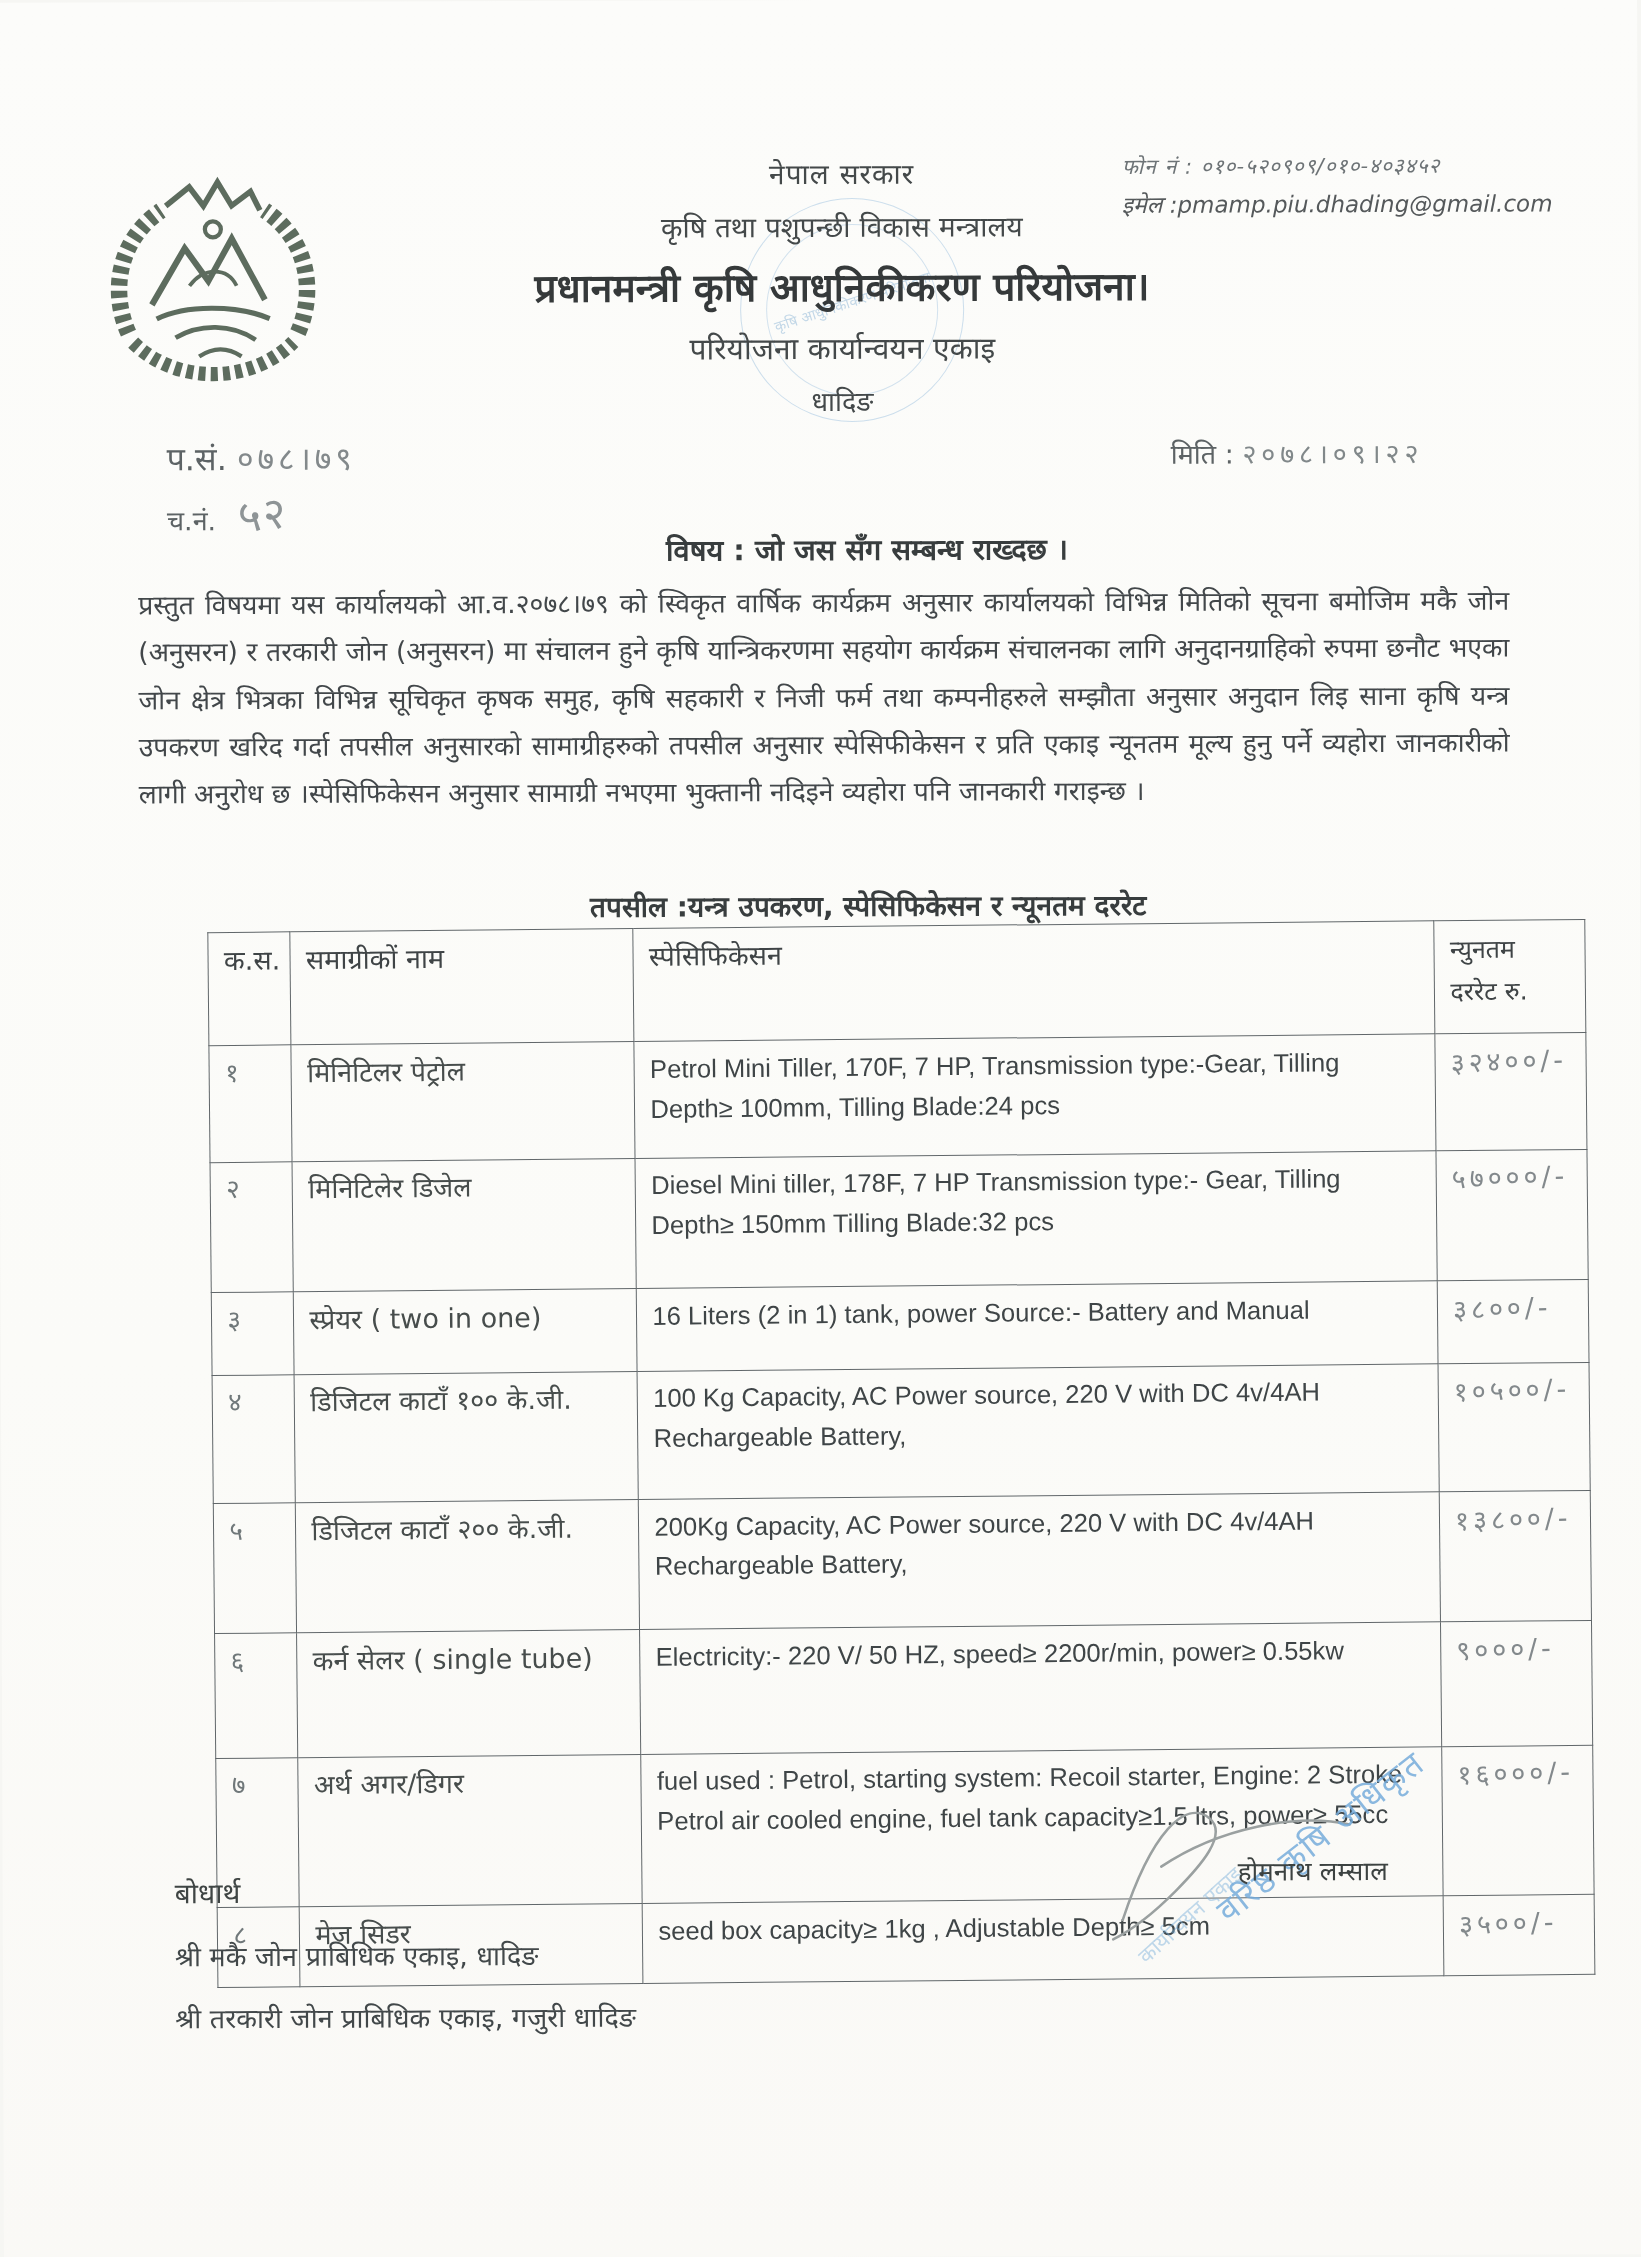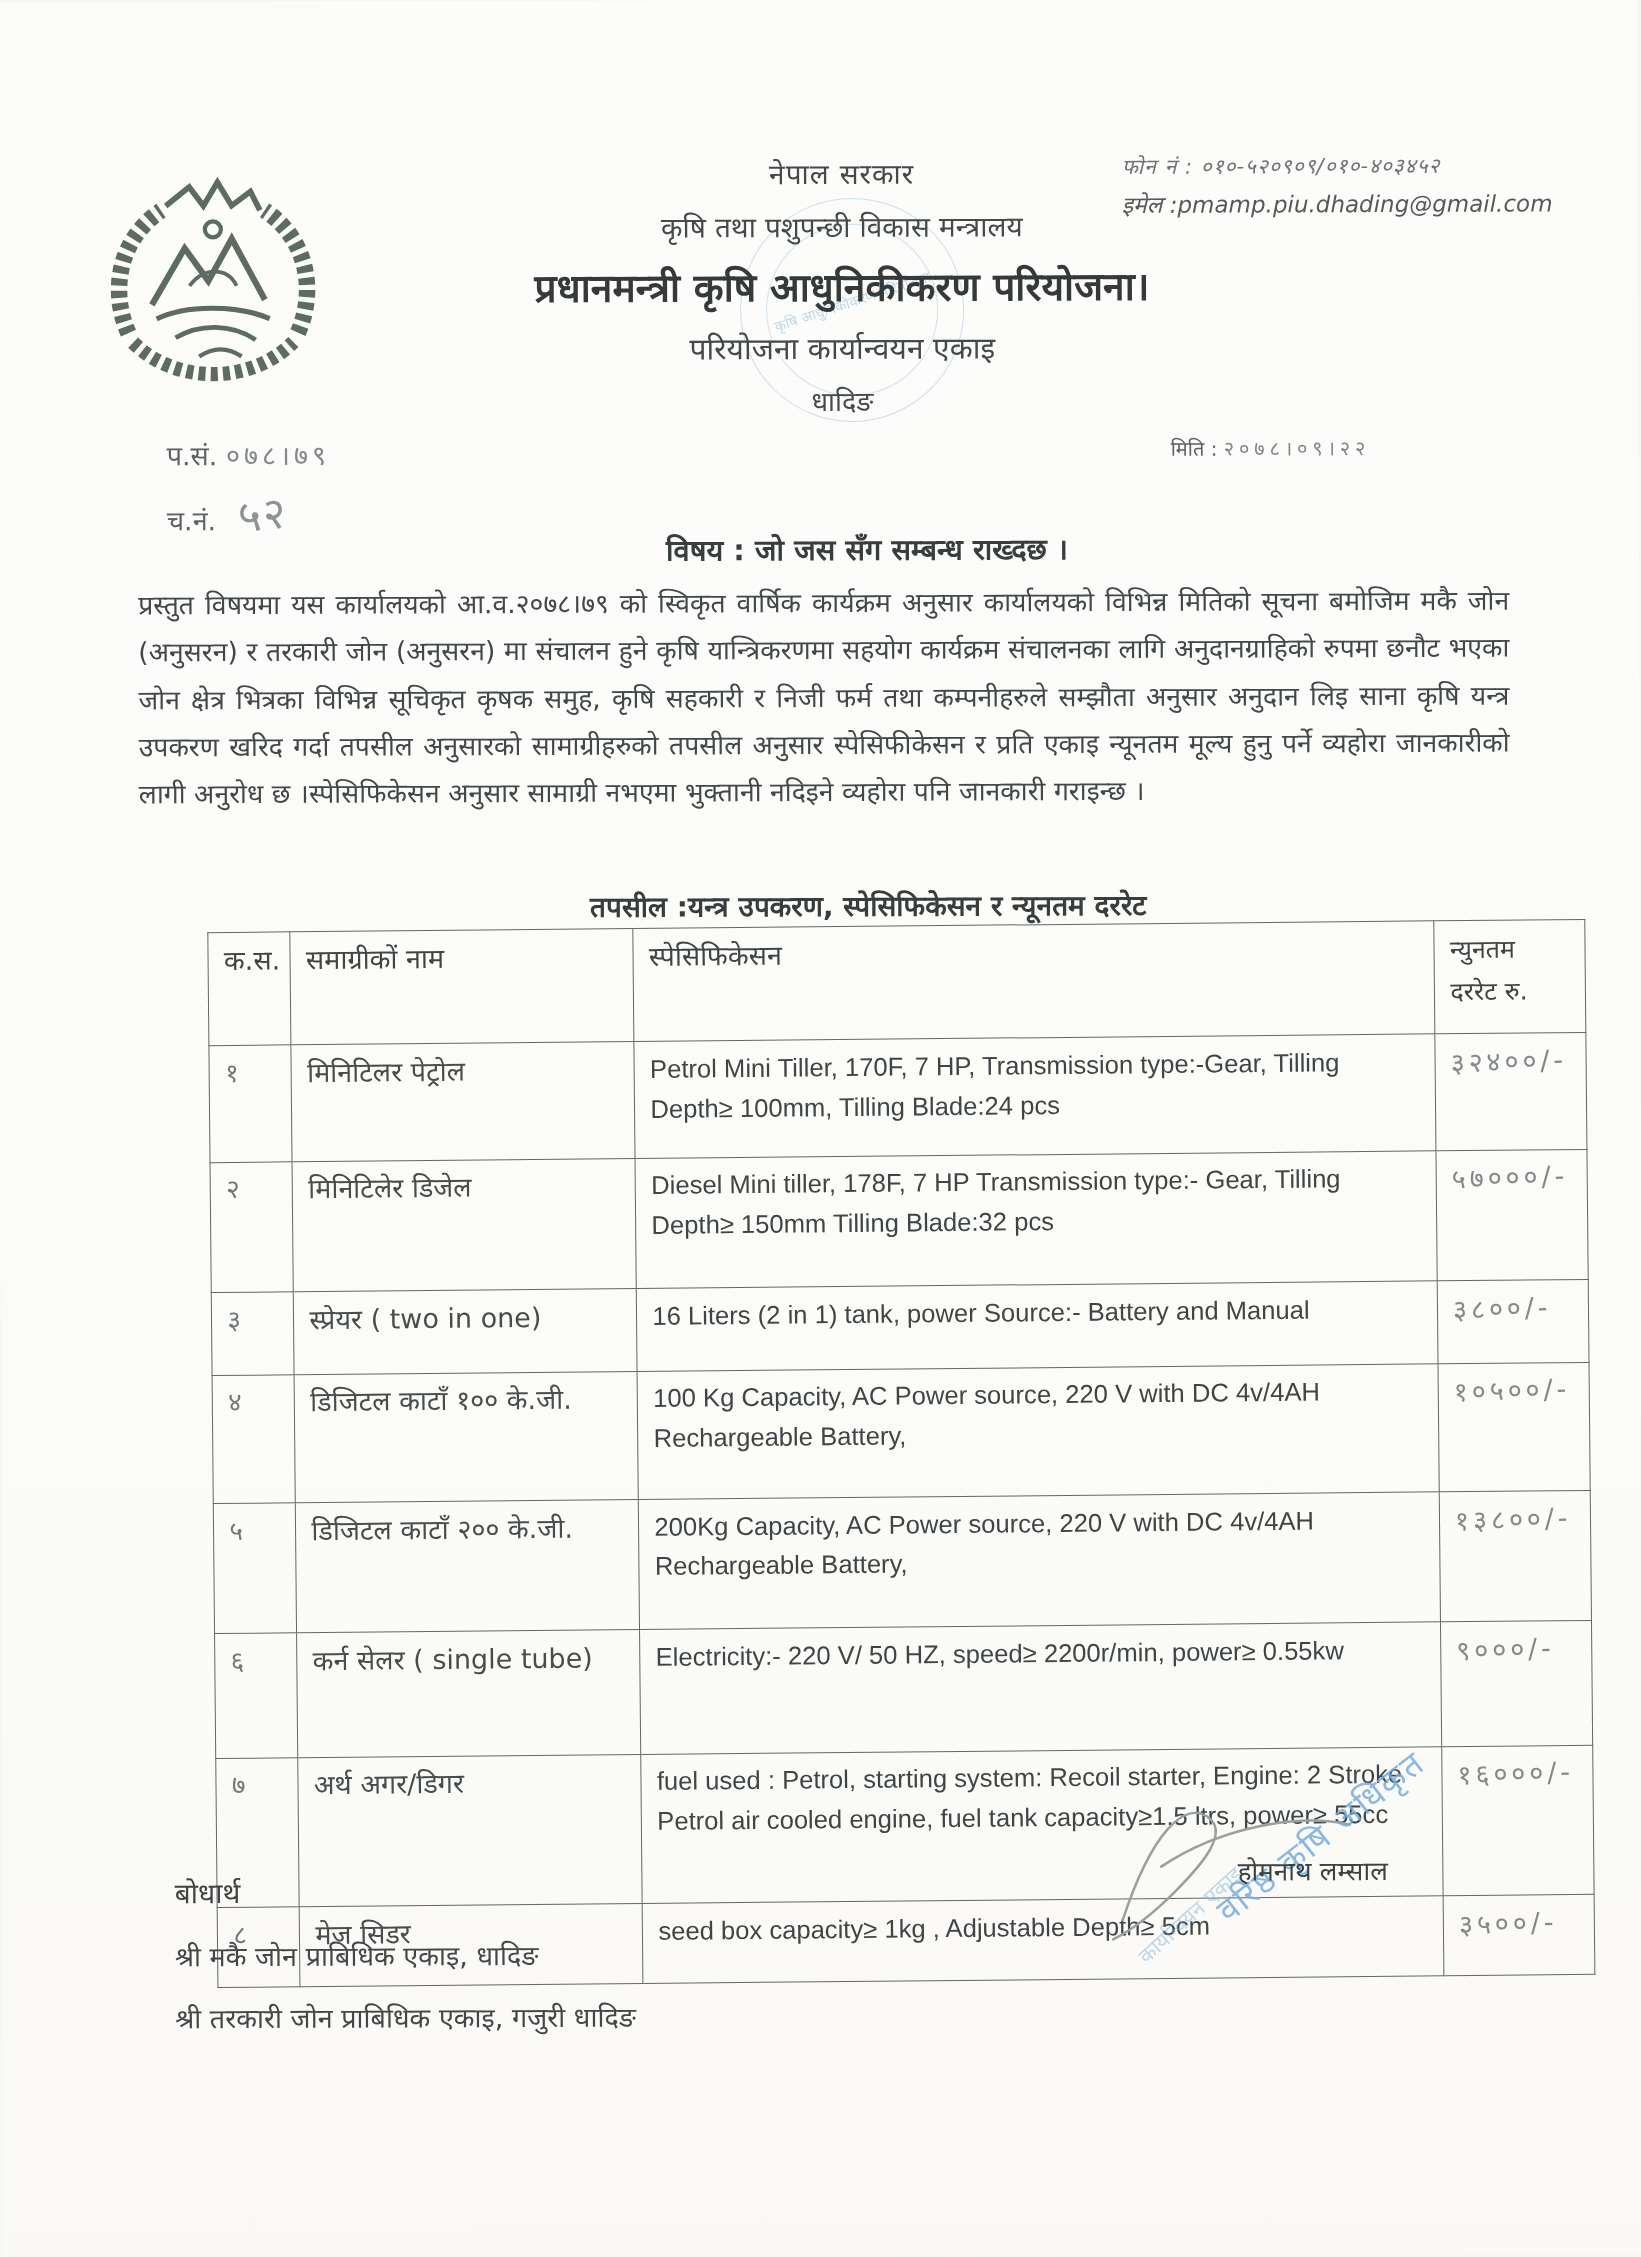--- a/index.html
+++ b/index.html
@@ -33,28 +33,28 @@
   }
   .stamp-circle .inner{
     position:absolute;left:25px;top:25px;right:25px;bottom:25px;border-radius:50%;
     border:1px solid rgba(120,170,212,0.35);
   }
   .stamp-faint-text{
     position:absolute;width:100%;text-align:center;color:rgba(110,162,205,0.45);
     font-size:14.5px;transform:rotate(-18deg);
   }
   
-  .ref-ps{position:absolute;left:169px;top:434px;font-size:27px;color:#5d6365;}
+  .ref-ps{position:absolute;left:169px;top:434px;font-size:32px;color:#5d6365;}
   .ref-ps .hand{color:#83898b;letter-spacing:3.9px;}
   .ref-cn{position:absolute;left:169px;top:481px;font-size:27px;color:#5d6365;}
   .ref-cn .hand-big{
     display:inline-block;font-size:44px;color:#8e9496;transform:rotate(-6deg);
     margin-left:13.5px;letter-spacing:1.9px;
   }
-  .ref-date{position:absolute;left:1173px;top:436px;font-size:20px;color:#5d6365;}
+  .ref-date{position:absolute;left:1173px;top:436px;font-size:27px;color:#5d6365;}
   .ref-date .hand{color:#81888a;letter-spacing:4.8px;}
   
   .subject{position:absolute;left:193px;top:529px;width:1352px;text-align:center;
     font-size:29px;font-weight:600;color:#383d3e;}
   .body-par{
     position:absolute;left:140px;top:579px;width:1371px;
     font-size:26.6px;line-height:1.78;text-align:justify;color:#42474a;
   }
   .tbl-title{position:absolute;left:193px;top:886px;width:1352px;text-align:center;
     font-size:28px;font-weight:600;color:#383d3e;}

